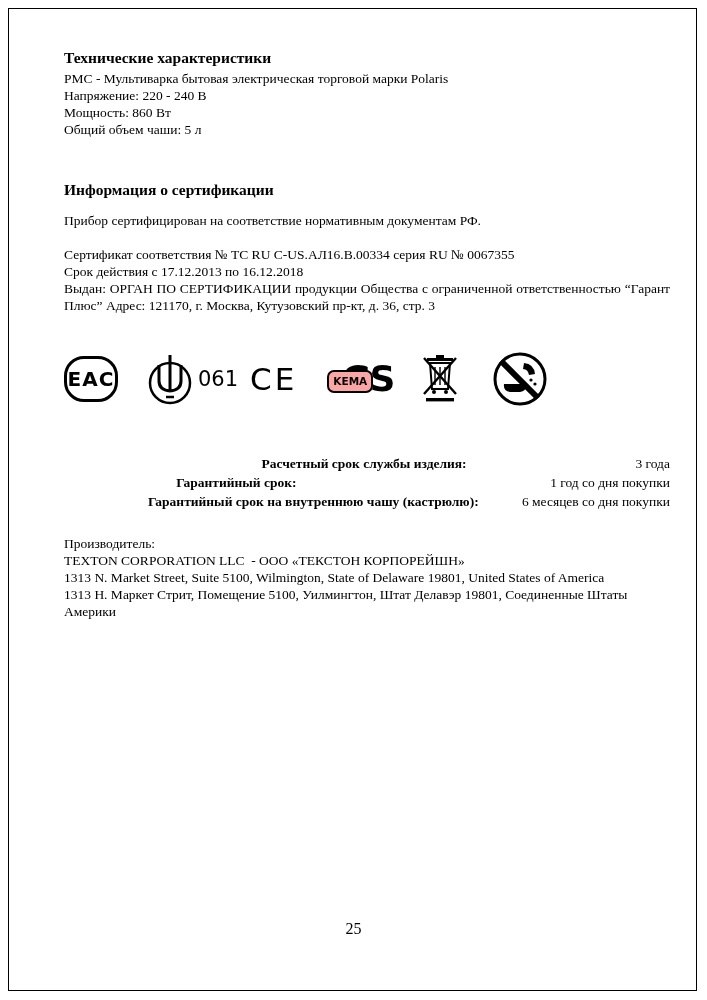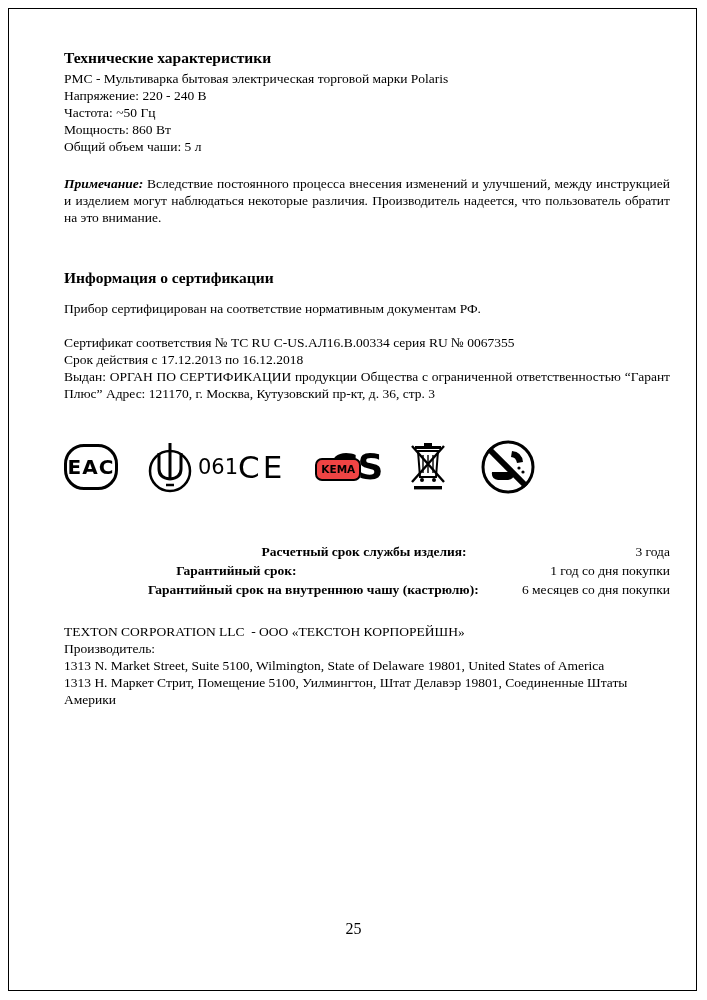--- a/index.html
+++ b/index.html
@@ -26,28 +26,28 @@
   .just{margin:0;text-align:justify;}
   
   .marks{margin-top:34px;height:62px;display:flex;align-items:center;}
   .eac{
     width:48px;height:40px;border:3px solid #000;border-radius:20px;
     display:flex;align-items:center;justify-content:center;flex:0 0 auto;
   }
   .eac span{font-family:"DejaVu Sans",sans-serif;font-weight:bold;font-size:20px;letter-spacing:1px;}
   .trident{margin-left:28px;flex:0 0 auto;}
   .ukr-num{margin-left:4px;font-family:"DejaVu Sans",sans-serif;font-size:21px;}
-  .ce{font-family:"DejaVu Sans",sans-serif;font-size:31px;letter-spacing:3px;font-weight:400;}
+  .ce{margin-left:12px;font-family:"DejaVu Sans",sans-serif;font-size:31px;letter-spacing:3px;font-weight:400;}
   .kema{position:relative;width:68px;height:48px;margin-left:30px;flex:0 0 auto;}
   .kema .gs{
     position:absolute;right:2px;top:0;font-family:"DejaVu Sans",sans-serif;
     font-weight:bold;font-size:36px;line-height:48px;letter-spacing:-2px;
   }
   .kema .kema-box{
-    position:absolute;left:0;top:15px;background:#ef4444;border:2px solid #000;border-radius:7px;
+    position:absolute;left:0;top:15px;background:#fca5a5;border:2px solid #000;border-radius:7px;
     font-family:"DejaVu Sans",sans-serif;font-weight:bold;font-size:10.5px;padding:1px 4px;
   }
   .bin{margin-left:26px;flex:0 0 auto;}
   .nobath{margin-left:32px;flex:0 0 auto;}
   
   .warranty{margin-top:44px;line-height:19px;}
   .wrow{display:flex;justify-content:flex-end;}
   .wlabel{font-weight:bold;width:374px;flex:0 0 auto;}
   
   .manufacturer{margin-top:24px;}
@@ -60,28 +60,23 @@
 <body>
 
 <div class="page">
   <div class="frame"></div>
 
   <div class="content">
 
     <h1 class="tech-title">Технические характеристики</h1>
     <div class="line">РМС - Мультиварка бытовая электрическая торговой марки Polaris</div>
     <div class="line">Напряжение: 220 - 240 В</div>
-    <div class="line">Частота: ~50 Гц</div>
     <div class="line">Мощность: 860 Вт</div>
     <div class="line">Общий объем чаши: 5 л</div>
 
-    <p class="note">
-      <span class="note-label">Примечание:</span>
-      <span>Вследствие постоянного процесса внесения изменений и улучшений, между инструкцией и изделием могут наблюдаться некоторые различия. Производитель надеется, что пользователь обратит на это внимание.</span>
-    </p>
 
     <h2 class="cert-title">Информация о сертификации</h2>
     <div class="line cert-intro">Прибор сертифицирован на соответствие нормативным документам РФ.</div>
     <div class="line">Сертификат соответствия № ТС RU C-US.АЛ16.В.00334 серия RU № 0067355</div>
     <div class="line">Срок действия с 17.12.2013 по 16.12.2018</div>
     <p class="just">Выдан: ОРГАН ПО СЕРТИФИКАЦИИ продукции Общества с ограниченной ответственностью “Гарант Плюс” Адрес: 121170, г. Москва, Кутузовский пр-кт, д. 36, стр. 3</p>
 
     <div class="marks">
       <div class="eac">
         <span>ЕАС</span>
@@ -133,22 +128,22 @@
         <span class="wlabel">Гарантийный срок:</span>
         <span class="wval">1 год со дня покупки</span>
       </div>
       <div class="wrow">
         <span class="wlabel">Гарантийный срок на внутреннюю чашу (кастрюлю):</span>
         <span class="wval">6 месяцев со дня покупки</span>
       </div>
     </div>
 
     <div class="manufacturer">
+      <div class="line">Производитель:</div>
       <div class="line">TEXTON CORPORATION LLC  - ООО «ТЕКСТОН КОРПОРЕЙШН»</div>
-      <div class="line">Производитель:</div>
       <div class="line">1313 N. Market Street, Suite 5100, Wilmington, State of Delaware 19801, United States of America</div>
       <div class="line">1313 Н. Маркет Стрит, Помещение 5100, Уилмингтон, Штат Делавэр 19801, Соединенные Штаты Америки</div>
     </div>
 
   </div>
 
   <div class="pagenum">25</div>
 </div>
 
 </body></html>

